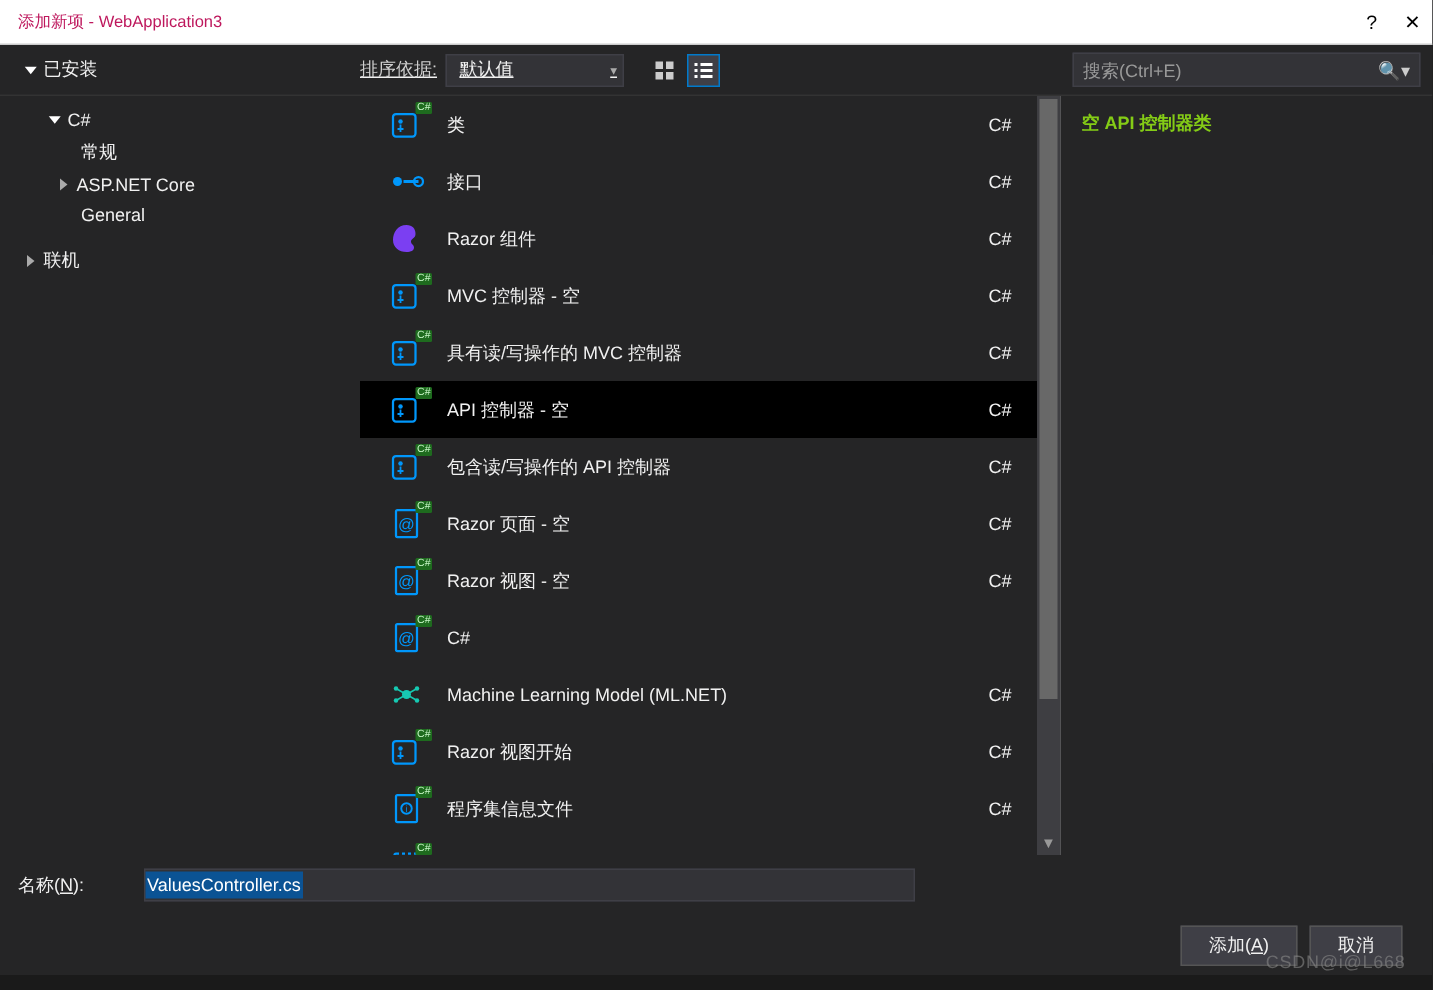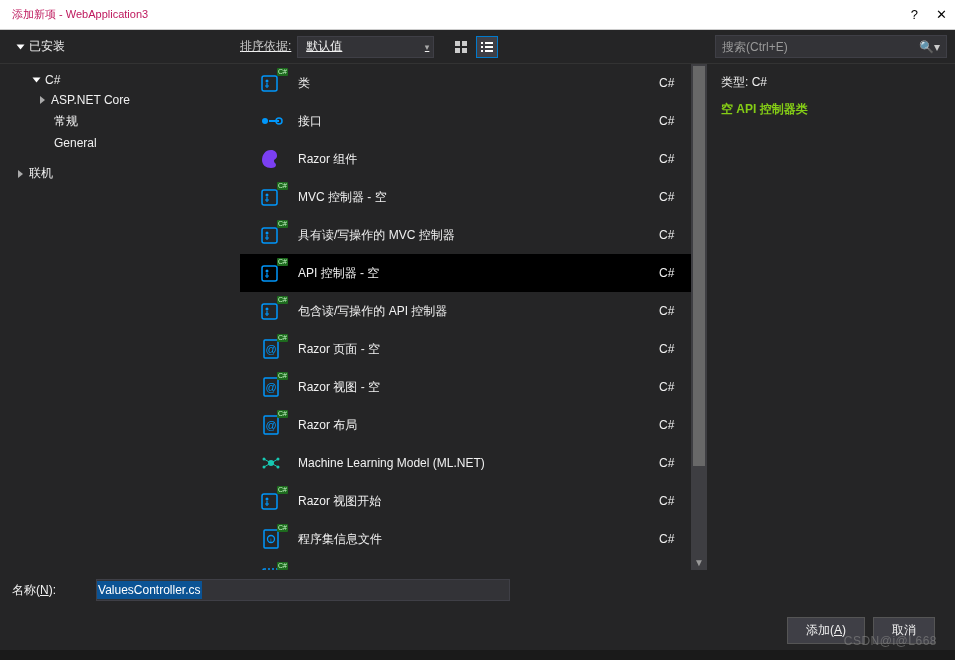--- a/index.html
+++ b/index.html
@@ -16,21 +16,21 @@
     
     
     .toolbar-row { display: flex; height: 34px; align-items: center; background: #252526; border-bottom: 1px solid #333; }
     .left-gutter-top { width: 240px; display: flex; padding-left: 18px; }
     .installed-label { color: #f1f1f1; font-size: 12px; display: flex; align-items: center; gap: 6px; }
     .tri { display: inline-block; width: 0; height: 0; border-left: 5px solid #fff; border-top: 4px solid transparent; border-bottom: 4px solid transparent; }
     .tri.down { transform: rotate(90deg); }
     
     .sort-area { display: flex; align-items: center; gap: 6px; flex: 1; text-decoration: underline; }
     .sort-label { color: #d0d0d0; }
-    .sort-combo { background: #333337; border: 1px solid #3f3f46; height: 22px; width: 137px; display: flex; align-items: center; justify-content: space-between; padding: 0 4px 0 8px; color: #f1f1f1; }
+    .sort-combo { background: #333337; border: 1px solid #3f3f46; height: 22px; width: 119px; display: flex; align-items: center; justify-content: space-between; padding: 0 4px 0 8px; color: #f1f1f1; }
     .sort-combo .cd { font-size: 9px; color: #aaa; }
     
     .view-icons { display: flex; gap: 4px; margin-left: 10px; }
     .view-icon { width: 22px; height: 22px; display: flex; align-items: center; justify-content: center; border: 1px solid transparent; }
     .view-icon.selected { border-color: #007acc; background: #3f3f46; }
     .view-icon svg { width: 14px; height: 14px; }
     
     .search-area { width: 248px; padding: 0 8px; display: flex; align-items: center; }
     .search-box { background: #333337; border: 1px solid #3f3f46; height: 23px; flex: 1; display: flex; align-items: center; padding: 0 6px; color: #999; justify-content: space-between; }
     .search-box input { background: transparent; border: none; outline: none; color: #f1f1f1; flex: 1; font-size: 12px; }
@@ -67,21 +67,21 @@
     
     .detail { width: 248px; background: #252526; padding: 10px 14px; color: #f1f1f1; font-size: 12px; }
     .detail-row1 { margin-bottom: 10px; }
     .detail-type-label { color: #f1f1f1; }
     .detail-desc { color: #84cc16; font-weight: bold; }
     
     
     .name-row { height: 40px; display: flex; align-items: center; padding: 0 12px; gap: 40px; background: #252526; }
     .name-label { color: #f1f1f1; font-size: 12px; }
     .name-label u { text-decoration: underline; }
-    .name-input { background: #333337; border: 1px solid #3f3f46; height: 22px; width: 414px; padding: 0; color: #fff; font-size: 12px; display: flex; align-items: center; }
+    .name-input { background: #333337; border: 1px solid #3f3f46; height: 22px; width: 514px; padding: 0; color: #fff; font-size: 12px; display: flex; align-items: center; }
     .name-input .selected-text { background: #0b5394; color: #fff; padding: 2px 1px; }
     
     
     .button-row { height: 40px; display: flex; align-items: center; justify-content: flex-end; padding: 0 20px; gap: 8px; background: #252526; }
     .btn { background: #3f3f46; border: 1px solid #555; color: #f1f1f1; padding: 4px 18px; font-size: 12px; cursor: default; }
     
     
     .watermark { position: absolute; right: 18px; bottom: 12px; color: #888; font-size: 12px; opacity: 0.6; letter-spacing: 0.5px; pointer-events: none; }
     .badge-cs { position: absolute; top: -2px; right: -4px; background: #1e6b1e; color: #c5f5c5; font-size: 7px; padding: 0 1px; border-radius: 1px; line-height: 8px; }
   </style>
@@ -140,28 +140,28 @@
     </div>
   </div>
 
   <div class="main-area">
 
     <div class="tree">
       <div class="tree-item l1 expanded">
         <span class="tri"></span>
         <span>C#</span>
       </div>
+      <div class="tree-item l2">
+        <span>常规</span>
+      </div>
       <div class="tree-item l2" style="padding-left:40px;">
         <span class="tri" style="border-left-color:#aaa;"></span>
         <span>ASP.NET Core</span>
       </div>
       <div class="tree-item l2">
-        <span>常规</span>
-      </div>
-      <div class="tree-item l2">
         <span>General</span>
       </div>
       <div class="online-row">
         <span class="tri" style="border-left-color:#aaa;"></span>
         <span>联机</span>
       </div>
     </div>
 
     <div class="template-list">
       <div class="template-scroll" id="tpl-scroll">
@@ -268,21 +268,20 @@
             <div class="template-lang">C#</div>
           </div>
           <div class="template-item">
             <div class="template-icon">
               <svg width="24" height="24" viewBox="0 0 24 24">
                 <rect x="5" y="3" width="14" height="18" rx="1" fill="none" stroke="#0097fb" stroke-width="1.5"></rect>
                 <text x="12" y="16" text-anchor="middle" fill="#0097fb" font-size="11" font-family="serif">@</text>
               </svg>
               <span class="badge-cs">C#</span>
             </div>
-            <div class="template-label">Razor 布局</div>
             <div class="template-lang">C#</div>
           </div>
           <div class="template-item">
             <div class="template-icon">
               <svg width="24" height="24" viewBox="0 0 24 24">
                 <circle cx="12" cy="12" r="3" fill="#17c9b2"></circle>
                 <circle cx="5" cy="8" r="1.5" fill="#17c9b2"></circle>
                 <circle cx="19" cy="8" r="1.5" fill="#17c9b2"></circle>
                 <circle cx="5" cy="16" r="1.5" fill="#17c9b2"></circle>
                 <circle cx="19" cy="16" r="1.5" fill="#17c9b2"></circle>
@@ -327,24 +326,20 @@
             <div class="template-label">代码文件</div>
           </div>
         </div>
       <div class="scrollbar-track">
         <div class="scrollbar-thumb"></div>
         <div class="scrollbar-arrow bottom">▼</div>
       </div>
     </div>
 
     <div class="detail">
-      <div class="detail-row1">
-        <span class="detail-type-label">类型:</span>
-        <span>C#</span>
-      </div>
       <div class="detail-desc">空 API 控制器类</div>
     </div>
 
   </div>
 
   <div class="name-row">
     <span class="name-label">
       <span>名称(</span><u>N</u><span>):</span>
     </span>
     <div class="name-input">

